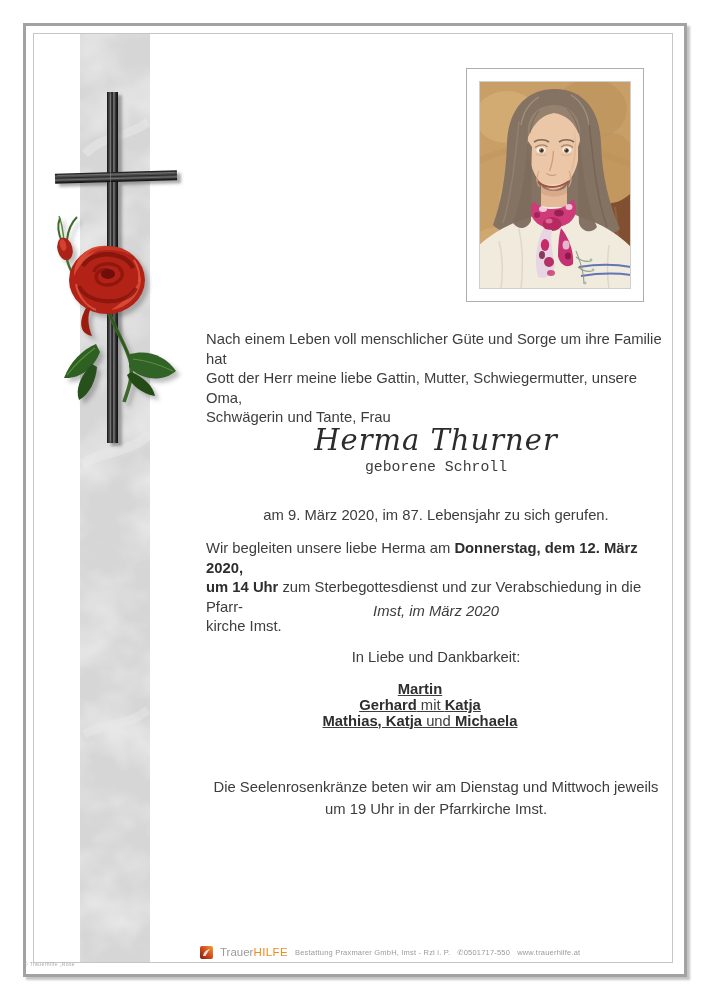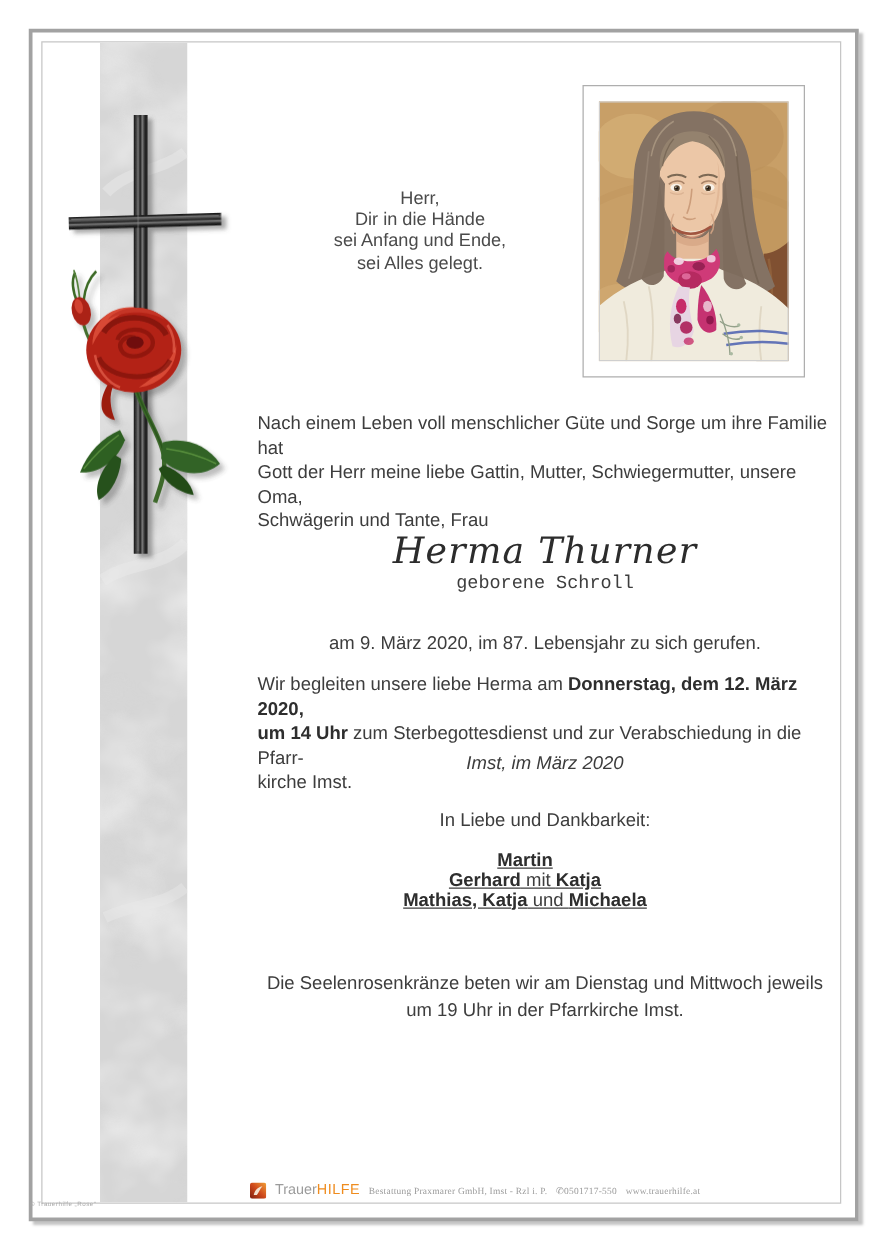--- a/index.html
+++ b/index.html
@@ -26,21 +26,21 @@
   .placedate{left:172px;top:568px;width:460px;text-align:center;font-style:italic;}
   .gratitude{left:172px;top:614px;width:460px;text-align:center;}
   .family{left:156px;top:648px;width:460px;text-align:center;line-height:15.8px;text-decoration:underline;}
   .rosary{left:172px;top:743px;width:460px;text-align:center;line-height:21.5px;}
   .b{font-weight:700;color:#2e2e2e;}
   .footer{position:absolute;left:166px;top:910px;height:16px;display:flex;align-items:center;gap:7px;}
   .logo-icon{width:13px;height:13px;flex:0 0 auto;}
   .brand{font-size:11.5px;line-height:13px;white-space:nowrap;}
   .brand1{color:#9b9b9b;}
   .brand2{color:#ef8c1e;letter-spacing:.4px;}
-  .small-info{font-size:7.5px;color:#9a9a9a;white-space:nowrap;letter-spacing:.2px;font-family:Liberation Serif, serif;}
+  .small-info{font-size:7.5px;color:#9a9a9a;white-space:nowrap;letter-spacing:.2px;}
   .credit{position:absolute;left:24px;top:961px;font-size:5px;color:#a9a9a9;letter-spacing:.4px;}
 </style>
 </head>
 <body>
 
 <div class="sheet">
   <div class="outer-frame"></div>
   <div class="inner-frame">
 
     <svg class="stripe" viewBox="0 0 70 928" preserveAspectRatio="none">
@@ -194,21 +194,20 @@
           <circle cx="114" cy="189" r="1.4" fill="#aab9a1"></circle>
           <circle cx="106" cy="202" r="1.4" fill="#aab9a1"></circle>
         <path d="M49 60 C46 92 42 122 34 142 C40 150 48 148 52 140 C53 116 52 88 53 66 Z" fill="#7d6c5d" opacity="0.95"></path>
         <path d="M101 60 C104 94 108 124 118 146 C112 154 102 150 100 142 C99 118 99 90 99 66 Z" fill="#7d6c5d" opacity="0.95"></path>
         <path d="M60 16 C50 22 44 32 42 44" stroke="#baa88f" stroke-width="1.2" fill="none" opacity="0.6"></path>
         <path d="M92 14 C102 20 108 30 110 44" stroke="#baa88f" stroke-width="1.2" fill="none" opacity="0.6"></path>
         <rect x="0.5" y="0.5" width="151" height="207" fill="none" stroke="#cfcfcf"></rect>
       </svg>
     </div>
 
-    <div class="txt verse"><span>Herr,</span><br><span>Dir in die Hände</span><br><span>sei Anfang und Ende,</span><br><span>sei Alles gelegt.</span></div>
     <div class="txt intro"><span>Nach einem Leben voll menschlicher Güte und Sorge um ihre Familie hat</span><br><span>Gott der Herr meine liebe Gattin, Mutter, Schwiegermutter, unsere Oma,</span><br><span>Schwägerin und Tante, Frau</span></div>
     <div class="name">Herma Thurner</div>
     <div class="txt maiden">geborene Schroll</div>
     <div class="txt passing">am 9. März 2020, im 87. Lebensjahr zu sich gerufen.</div>
     <div class="txt funeral"><span>Wir begleiten unsere liebe Herma am </span><span class="b">Donnerstag, dem 12. März 2020,</span><br><span class="b">um 14 Uhr</span><span> zum Sterbegottesdienst und zur Verabschiedung in die Pfarr-</span><br><span>kirche Imst.</span></div>
     <div class="txt placedate">Imst, im März 2020</div>
     <div class="txt gratitude">In Liebe und Dankbarkeit:</div>
     <div class="txt family"><span class="b">Martin</span><br><span class="b">Gerhard</span><span> mit </span><span class="b">Katja</span><br><span class="b">Mathias, Katja</span><span> und </span><span class="b">Michaela</span><br></div>
     <div class="txt rosary"><span>Die Seelenrosenkränze beten wir am Dienstag und Mittwoch jeweils</span><br><span>um 19 Uhr in der Pfarrkirche Imst.</span></div>
 

